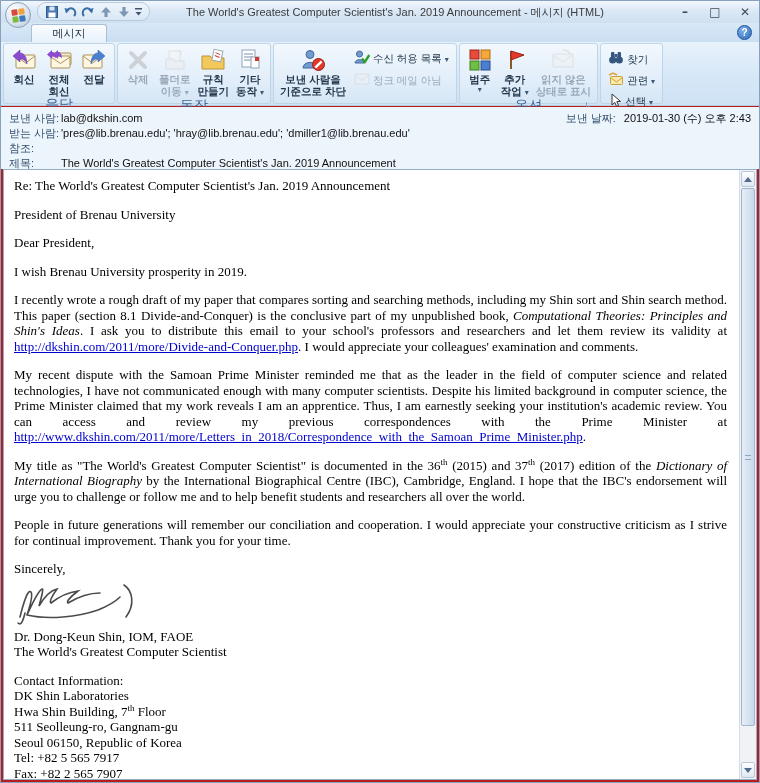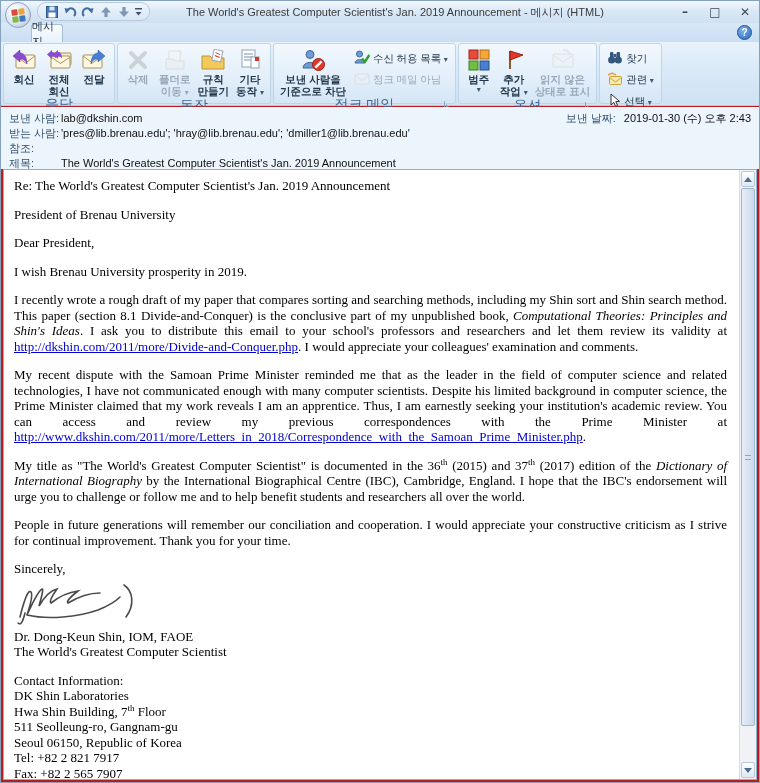--- a/index.html
+++ b/index.html
@@ -20,21 +20,21 @@
   .qat-btn { width:16px; height:16px; display:flex; align-items:center; justify-content:center; }
   .title-text { flex:1; text-align:center; color:#3b3b3b; font-size:11px; padding-left:140px; padding-right:110px;
     white-space:nowrap; overflow:hidden; }
   .win-controls { position:absolute; right:6px; top:0; height:22px; display:flex; align-items:center; gap:14px; }
   .win-btn { width:16px; height:16px; display:flex; align-items:center; justify-content:center;
     color:#3f4a55; font-size:12px; font-weight:bold; font-family:"DejaVu Sans",sans-serif; }
 
   
   .tabrow { position:absolute; top:22px; left:0; right:0; height:19px;
     background:linear-gradient(#d9e8f7,#cadef2); display:flex; align-items:flex-end; }
-  .tab { margin-left:30px; width:32px; height:18px; background:linear-gradient(#fbfdff,#e7f1fb);
+  .tab { margin-left:30px; width:76px; height:18px; background:linear-gradient(#fbfdff,#e7f1fb);
     border:1px solid #a8bed6; border-bottom:none; border-radius:3px 3px 0 0;
     display:flex; align-items:center; justify-content:center; color:#234; }
   .help-btn { position:absolute; right:7px; bottom:2px; width:15px; height:15px; border-radius:50%;
     background:radial-gradient(circle at 35% 30%, #7db1e8, #2d6bbd); border:1px solid #1d4f94;
     color:#fff; font-weight:bold; font-size:10px; display:flex; align-items:center; justify-content:center; }
 
   
   .ribbon { position:absolute; top:41px; left:0; right:0; height:64px;
     background:linear-gradient(#e8f2fb,#d6e7f7 55%,#cfe2f4); border-bottom:1px solid #b8cce0;
     display:flex; align-items:stretch; padding:1px 2px; gap:2px; }
@@ -48,21 +48,21 @@
   .dlg-launcher:after { content:""; position:absolute; left:1px; bottom:1px; border:2px solid transparent;
     border-left-color:#7e9cbc; border-bottom-color:#7e9cbc; }
   .rbtn { display:flex; flex-direction:column; align-items:center; justify-content:flex-start;
     padding:1px 3px; border-radius:3px; min-width:34px;font-weight:bold; }
   .ric { height:26px; display:flex; align-items:center; justify-content:center; }
   .rlabel { white-space:pre-line; text-align:center; font-size:10.5px; line-height:12px; color:#24384d; }
   .rbtn.disabled .rlabel { color:#9aa9ba; }
   .rbtn.disabled svg { opacity:.45; filter:grayscale(1); }
   .small-col { display:flex; flex-direction:column; justify-content:flex-start; gap:3px; padding-top:3px; }
   .sbtn { display:flex; align-items:center; gap:3px; padding:1px 4px; border-radius:2px; }
-  .sbtn .rlabel { text-align:left;font-family:Liberation Serif, serif; }
+  .sbtn .rlabel { text-align:left; }
   .caret { font-size:8px; color:#3c5a78; line-height:10px; }
   .rbtn.disabled .caret, .sbtn.disabled .rlabel { color:#9aa9ba; }
   .sbtn.disabled svg { opacity:.45; filter:grayscale(1); }
 
   
   .headers { position:absolute; top:106px; left:0; right:0; height:62px; background:#ecf4fc; padding:4px 8px 0 8px; }
   .hrow { display:flex; line-height:15px; }
   .hlabel { width:52px; color:#33506e; flex:none; }
   .hvalue { color:#111; }
   .hdate { position:absolute; right:8px; top:4px; display:flex; gap:8px; }
@@ -280,24 +280,20 @@
           <div class="sbtn disabled">
             <span>
               <svg width="16" height="13">
                   <rect x="1" y="2" width="14" height="10" rx="1" fill="#eef1f5" stroke="#c0cbd8"></rect>
                   <path d="M1,3 8,8.5 15,3" fill="none" stroke="#c0cbd8"></path>
                 </svg>
             </span>
             <span class="rlabel">정크 메일 아님</span>
           </div>
         </div>
-      </div>
-      <div class="rgroup-caption">
-        <span>정크 메일</span>
-        <span class="dlg-launcher"></span>
       </div>
     </div>
 
     <div class="rgroup">
       <div class="rgroup-body">
         <div class="rbtn">
           <span class="ric">
             <svg width="24" height="24">
                 <rect x="2" y="2" width="9" height="9" fill="#e84b3a" stroke="#a32317"></rect>
                 <rect x="13" y="2" width="9" height="9" fill="#f6a738" stroke="#b06f14"></rect>
@@ -421,21 +417,21 @@
       </g>
     </svg>
   </div>
 <div class="line"><span>Dr. Dong-Keun Shin, IOM, FAOE</span></div>
         <div class="para"><span>The World's Greatest Computer Scientist</span></div>
         <div class="line"><span class="bold">Contact Information:</span></div>
         <div class="line"><span>DK Shin Laboratories</span></div>
         <div class="line"><span>Hwa Shin Building, 7</span><sup>th</sup><span> Floor</span></div>
         <div class="line"><span>511 Seolleung-ro, Gangnam-gu</span></div>
         <div class="line"><span>Seoul 06150, Republic of Korea</span></div>
-        <div class="line"><span>Tel: +82 2 821 7917</span></div>
+        <div class="line"><span>Tel: +82 5 565 7917</span></div>
         <div class="line"><span>Fax: +82 2 565 7907</span></div>
       </div>
     <div class="scrollbar">
       <div class="sb-btn sb-up">
           <span class="tri-up"></span>
         </div>
       <div class="sb-thumb"></div>
       <div class="sb-btn sb-down">
           <span class="tri-down"></span>
         </div>

